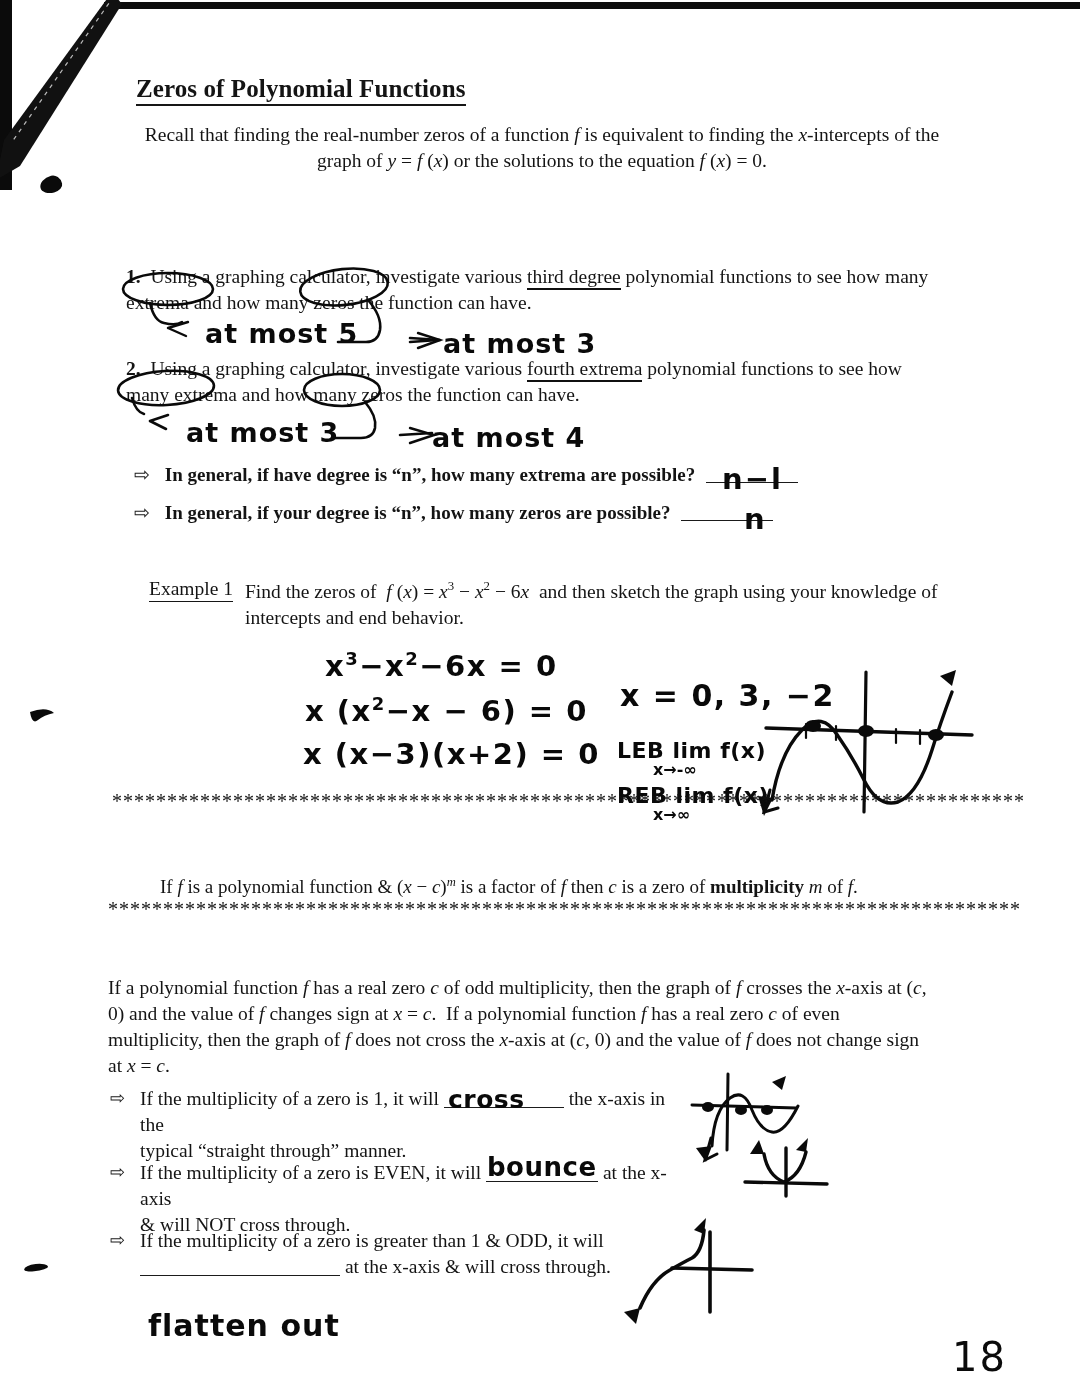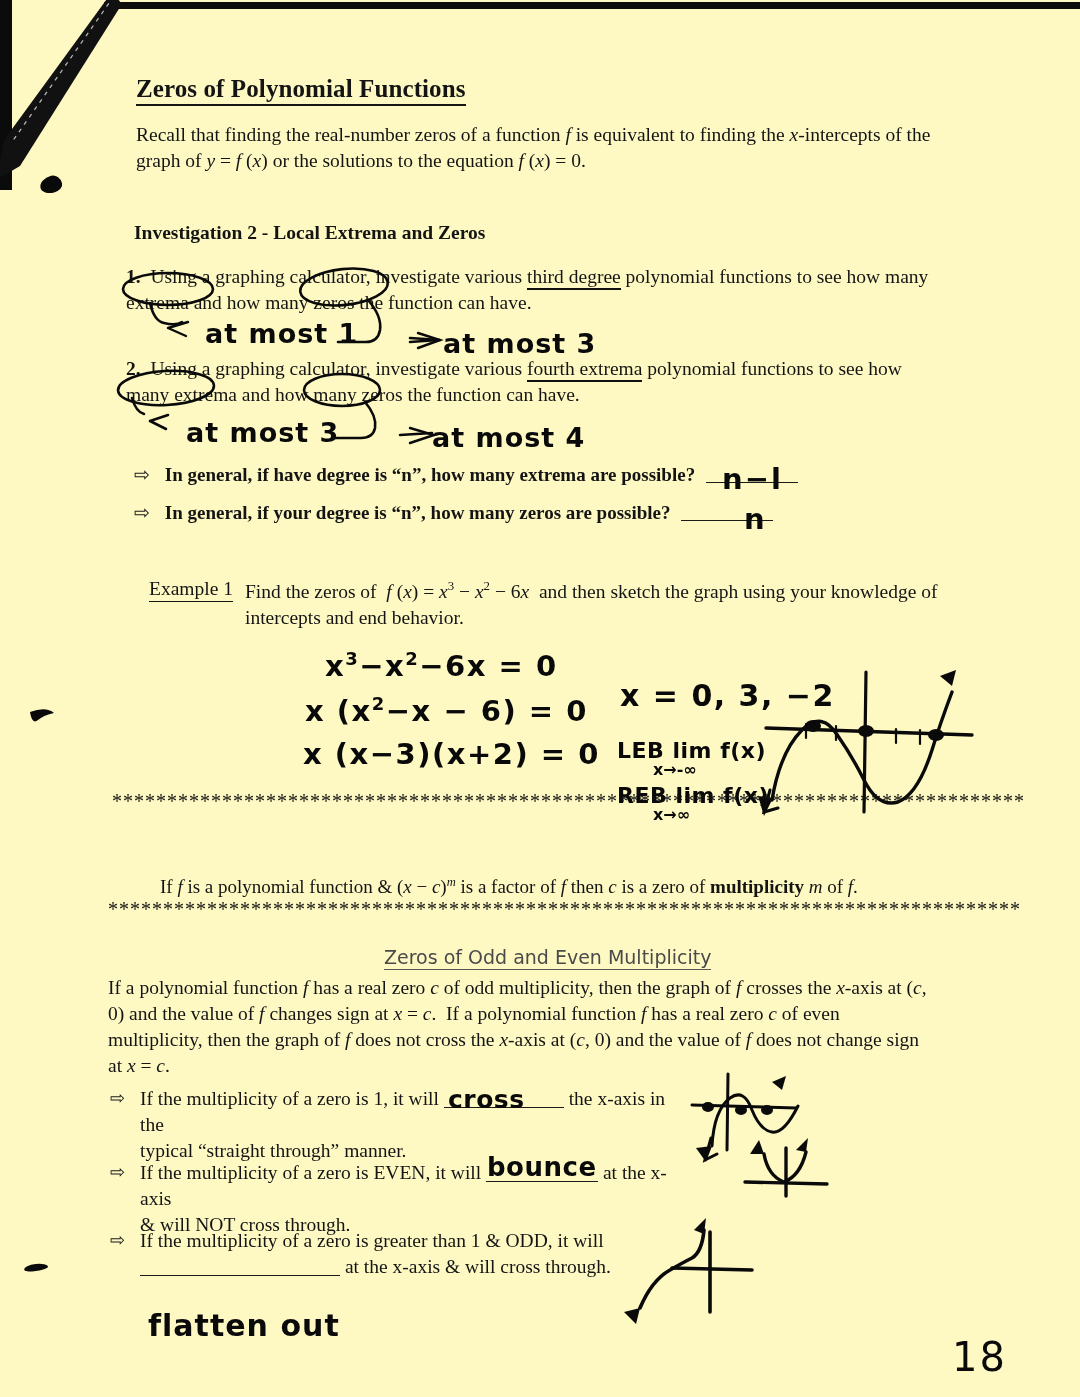--- a/index.html
+++ b/index.html
@@ -5,21 +5,21 @@
 <style>
   html, body {
     margin: 0;
     padding: 0;
     background: #6b6b6b;
   }
   #page {
     position: relative;
     width: 1080px;
     height: 1397px;
-    background: #fef9c3;
+    background: #ffffff;
     overflow: hidden;
     font-family: "Liberation Serif", serif;
     color: #141414;
   }
 
   
   .scan-edge-left {
     position: absolute;
     left: 0; top: 0;
     width: 12px; height: 190px;
@@ -65,20 +65,21 @@
     line-height: 1.05;
   }
   .para {
     position: absolute;
     font-size: 19.5px;
     line-height: 1.32;
   }
   .recall {
     left: 136px; top: 122px;
     width: 812px;
+    text-align: center;
   }
   .section-head {
     position: absolute;
     left: 134px; top: 222px;
     font-size: 19.5px;
     font-weight: bold;
   }
   .q-block {
     position: absolute;
     font-size: 19.5px;
@@ -264,21 +265,20 @@
     <path d="M30 712 q16 -6 24 1 q-10 2 -16 7 q-6 5 -8 -8 z" fill="#0a0a0a"></path>
   </svg>
 
   <div class="doc-title">Zeros of Polynomial Functions</div>
 
   <div class="para recall">
     Recall that finding the real-number zeros of a function <span class="mfun">f</span> is equivalent to finding the <span class="mfun">x</span>-intercepts of the
     graph of <span class="mfun">y</span> = <span class="mfun">f</span> (<span class="mfun">x</span>) or the solutions to the equation <span class="mfun">f</span> (<span class="mfun">x</span>) = 0.
   </div>
 
-  <div class="section-head">Investigation 2 - Local Extrema and Zeros</div>
 
   <div class="q-block q1">
     <span class="q-num">1.</span>&nbsp; Using a graphing calculator, investigate various <span class="uline">third degree</span> polynomial functions to see how many
     extrema and how many zeros the function can have.
   </div>
 
   <div class="q-block q2">
     <span class="q-num">2.</span>&nbsp; Using a graphing calculator, investigate various <span class="uline">fourth extrema</span> polynomial functions to see how many
     extrema and how many zeros the function can have.
   </div>
@@ -301,21 +301,21 @@
       <path d="M132 398 q4 14 12 16"></path>
       <path d="M150 421 l18 -6 m-18 6 l16 8"></path>
 
       <ellipse cx="342" cy="390" rx="38" ry="16"></ellipse>
       <path d="M365 402 q12 14 10 26 q-2 10 -14 10 l-26 0"></path>
       <path d="M400 435 l32 -2"></path>
       <path d="M410 428 l24 7 l-24 8" stroke-width="2.4"></path>
     </g>
   </svg>
 
-  <div class="hand hw-atmost2">at most 1</div>
+  <div class="hand hw-atmost2">at most 5</div>
   <div class="hand hw-atmost3">at most 3</div>
   <div class="hand hw-atmost3b">at most 3</div>
   <div class="hand hw-atmost4">at most 4</div>
 
   <div class="bullet-line bl-1">
     <span class="arrow-glyph">⇨</span>
     <span>In general, if have degree is “n”, how many extrema are possible?</span>
     <span class="answer-rule"></span>
   </div>
   <div class="bullet-line bl-2">
@@ -360,21 +360,20 @@
       <ellipse cx="936" cy="735" rx="8" ry="6"></ellipse>
     </g>
   </svg>
 
   <div class="stars stars-1">***********************************************************************************</div>
   <div class="mult-def">
     If <span class="mfun">f</span> is a polynomial function &amp; (<span class="mfun">x</span> − <span class="mfun">c</span>)<sup class="pw"><span class="mfun">m</span></sup> is a factor of <span class="mfun">f</span> then <span class="mfun">c</span> is a zero of <b>multiplicity</b> <span class="mfun">m</span> of <span class="mfun">f</span>.
   </div>
   <div class="stars stars-2">***********************************************************************************</div>
 
-  <div class="oddeven-head">Zeros of Odd and Even Multiplicity</div>
   <div class="oddeven-body">
     If a polynomial function <span class="mfun">f</span> has a real zero <span class="mfun">c</span> of odd multiplicity, then the graph of <span class="mfun">f</span> crosses the <span class="mfun">x</span>-axis at
     (<span class="mfun">c</span>, 0) and the value of <span class="mfun">f</span> changes sign at <span class="mfun">x</span> = <span class="mfun">c</span>.&nbsp; If a polynomial function <span class="mfun">f</span> has a real zero <span class="mfun">c</span> of even
     multiplicity, then the graph of <span class="mfun">f</span> does not cross the <span class="mfun">x</span>-axis at (<span class="mfun">c</span>, 0) and the value of <span class="mfun">f</span> does not change sign
     at <span class="mfun">x</span> = <span class="mfun">c</span>.
   </div>
 
   <div class="mbullet mb-1">
     <span class="mb-arrow">⇨</span>
     <span class="mb-text">

